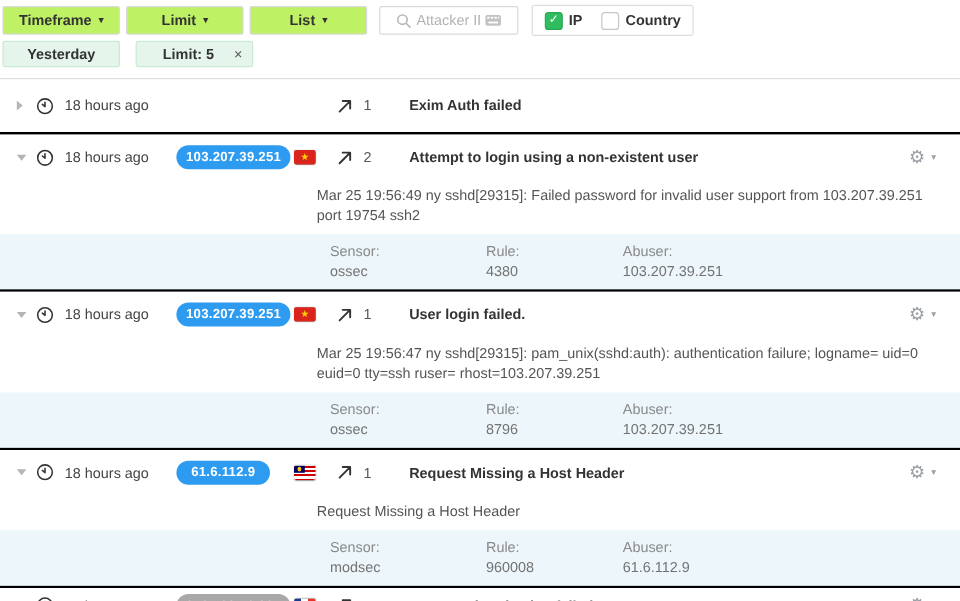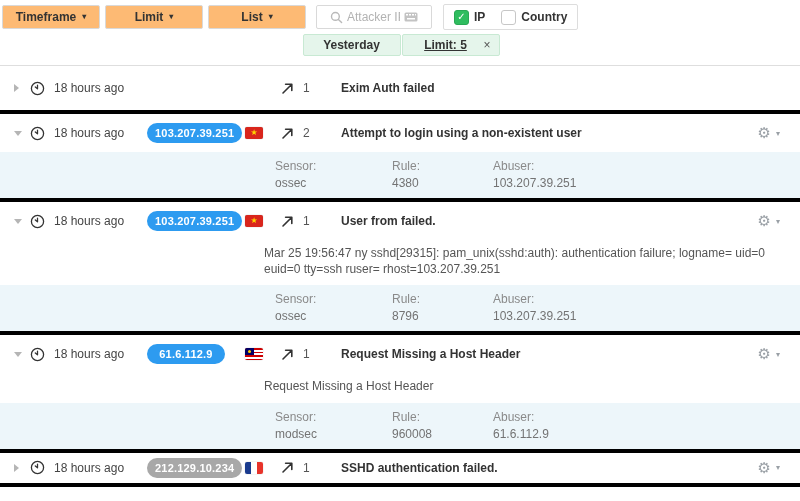--- a/index.html
+++ b/index.html
@@ -9,21 +9,21 @@
     font-size: 12px;
     color: #333;
     background: #fff;
     overflow: hidden;
     display: flex;
     flex-direction: column;
   }
   
   .filter-bar { display: flex; align-items: center; gap: 5px; padding: 4px 0 2px 2px; }
   .filter-btn {
-    width: 98px; height: 24px; background: #fdba74;
+    width: 98px; height: 24px; background: #bef264;
     border: 1px solid #d9d9d9; border-radius: 2px;
     display: flex; align-items: center; justify-content: center; gap: 6px;
     font-weight: 600; color: #333; cursor: pointer;
   }
   .caret { font-size: 8px; color: #333; line-height: 1; }
   .search-box {
     width: 116px; height: 24px; margin-left: 5px;
     border: 1px solid #d9d9d9; border-radius: 2px;
     display: flex; align-items: center; padding: 0 13px; gap: 4px; background: #fff;
   }
@@ -35,31 +35,31 @@
   }
   .checkbox { display: flex; align-items: center; gap: 5px; cursor: pointer; }
   .cb-box {
     width: 15px; height: 15px; border: 1px solid #c7c7c7; border-radius: 3px; background: #fff;
     display: flex; align-items: center; justify-content: center;
     font-size: 10px; color: #fff; line-height: 1;
   }
   .cb-box.checked { background: #2fbd5f; border-color: #29a854; }
   .cb-label { font-weight: 600; }
   
-  .tag-row { display: flex; gap: 1px; padding: 2px 0 0 2px; justify-content: center; }
+  .tag-row { display: flex; gap: 13px; padding: 2px 0 0 2px; }
   .tag {
     width: 98px; height: 22px; background: #e5f5eb; border: 1px solid #c8e9d3; border-radius: 2px;
     display: flex; align-items: center; justify-content: center;
     font-weight: 600; color: #333; position: relative; cursor: pointer;
   }
   .tag .tag-close { position: absolute; right: 8px; color: #555; font-weight: 400; font-size: 12px; cursor: pointer; }
-  .tag.closable .tag-label { margin-right: 10px; text-decoration: underline; }
+  .tag.closable .tag-label { margin-right: 10px; }
   
   .event-list { border-top: 1px solid #dedede; margin-top: 9px; }
-  .event { border-bottom: 4px solid #000000; }
+  .event { border-bottom: 2px solid #000000; }
   .event-header { display: flex; align-items: center; position: relative; padding-left: 14px; height: 38px; }
   .event.collapsed-tall .event-header { height: 44px; }
   .event.collapsed-short .event-header { height: 30px; }
   .chev-slot { width: 16px; display: flex; align-items: center; }
   .chev-right { width: 0; height: 0; border-left: 5px solid #b5b5b5; border-top: 4px solid transparent; border-bottom: 4px solid transparent; cursor: pointer; }
   .chev-down { width: 0; height: 0; border-top: 5px solid #b5b5b5; border-left: 4px solid transparent; border-right: 4px solid transparent; cursor: pointer; }
   .clock-slot { width: 24px; display: flex; align-items: center; }
   .time-slot { width: 93px; color: #444; }
   .pill-slot { width: 98px; display: flex; align-items: center; }
   .pill {
@@ -77,21 +77,21 @@
   .flag.my::before { content: ""; position: absolute; left: 0; top: 0; width: 9px; height: 6.5px; background: #010066; }
   .flag.my::after { content: ""; position: absolute; left: 2.5px; top: 1.5px; width: 3.5px; height: 3.5px; border-radius: 50%; background: #fc0; }
   .flag.fr { background: linear-gradient(to right, #1a3b8e 0 33%, #fff 33% 66%, #e8332a 66% 100%); }
   .arrow-slot { width: 60px; display: flex; align-items: center; gap: 9px; }
   .arrow-count { color: #555; }
   .event-title { font-weight: 700; color: #333; flex: 1; padding-right: 48px; }
   .gear-wrap { position: absolute; right: 20px; top: 50%; transform: translateY(-50%); display: flex; align-items: center; gap: 5px; cursor: pointer; }
   .gear { color: #9aa0a6; font-size: 15px; line-height: 1; font-family: "DejaVu Sans", sans-serif; }
   .gear-caret { font-size: 8px; color: #9aa0a6; line-height: 1; }
   .event-log { padding: 5px 24px 8px 264px; color: #555; line-height: 1.35; }
-  .event-meta { background: #edf6fa; padding: 7px 24px 8px 275px; display: flex; }
+  .event-meta { background: #edf6fa; padding: 7px 24px 8px 275px; display: flex; gap: 13px; }
   .meta-col-sensor { width: 117px; }
   .meta-col-rule { width: 101px; }
   .meta-col-abuser { flex: 1; }
   .meta-label { color: #8a8a8a; margin-bottom: 3px; }
   .meta-value { color: #737373; }
   svg { display: block; }
 </style>
 </head>
 <body>
 
@@ -207,20 +207,21 @@
             </svg>
            </span>
            <span class="arrow-count">2</span>
          </span>
          <span class="event-title">Attempt to login using a non-existent user</span>
          <span class="gear-wrap">
          <span class="gear">⚙</span>
          <span class="gear-caret">▾</span>
        </span>
        </div>
+       <div class="event-log">Mar 25 19:56:49 ny sshd[29315]: Failed password for invalid user support from 103.207.39.251 port 19754 ssh2</div>
        <div class="event-meta">
          <div class="meta-col-sensor">
            <div class="meta-label">Sensor:</div>
            <div class="meta-value">ossec</div>
          </div>
          <div class="meta-col-rule">
            <div class="meta-label">Rule:</div>
            <div class="meta-value">4380</div>
          </div>
          <div class="meta-col-abuser">
@@ -250,21 +251,21 @@
           </span>
         </span>
          <span class="arrow-slot">
            <span>
              <svg width="13" height="13" viewBox="0 0 13 13">
               <path d="M2 11 L10.3 2.7 M4.6 2.2 H10.8 V8.4" fill="none" stroke="#333" stroke-width="1.6" stroke-linecap="round" stroke-linejoin="round"></path>
             </svg>
            </span>
            <span class="arrow-count">1</span>
          </span>
-         <span class="event-title">User from failed.</span>
+         <span class="event-title">User login failed.</span>
          <span class="gear-wrap">
          <span class="gear">⚙</span>
          <span class="gear-caret">▾</span>
        </span>
        </div>
        <div class="event-log">Mar 25 19:56:47 ny sshd[29315]: pam_unix(sshd:auth): authentication failure; logname= uid=0 euid=0 tty=ssh ruser= rhost=103.207.39.251</div>
        <div class="event-meta">
          <div class="meta-col-sensor">
            <div class="meta-label">Sensor:</div>
            <div class="meta-value">ossec</div>

